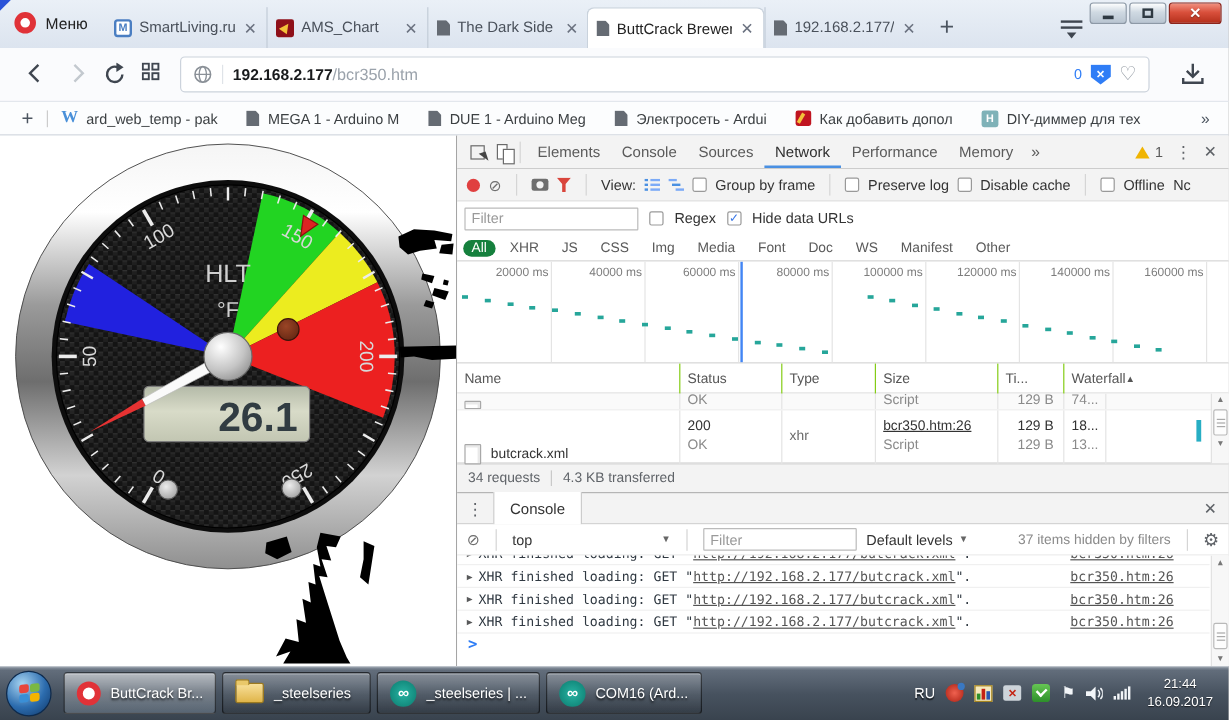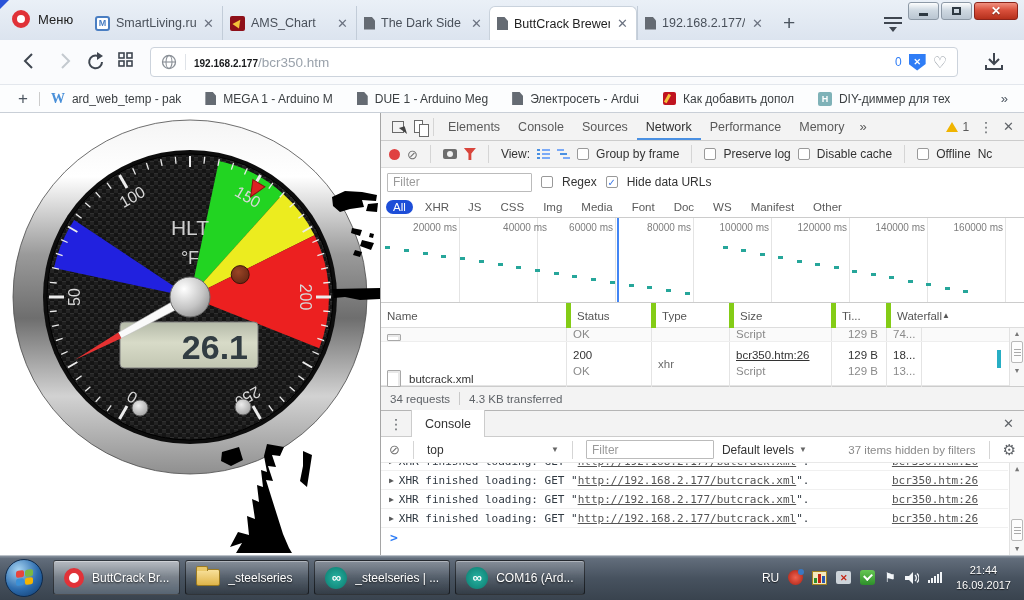--- a/index.html
+++ b/index.html
@@ -42,21 +42,21 @@
   .win-btn .glyph-max{width:9px;height:8px;border:2px solid #2e3942;}
   .win-btn.close{width:44px;background:linear-gradient(#f0907f,#d9503c 45%,#b5301c);border-color:#8c241a;}
   .glyph-x{color:#fff;font-size:12px;font-weight:bold;text-shadow:0 1px 1px rgba(0,0,0,.4);}
 
   .addressbar{position:absolute;left:0;top:40px;width:1024px;height:45px;background:#fafbfd;
     border-bottom:1px solid #e3e7ed;}
   .nav-ic{position:absolute;top:12px;}
   .url-field{position:absolute;left:150px;top:7px;width:808px;height:30px;background:#fff;
     border:1px solid #ccd3dc;border-radius:4px;display:flex;align-items:center;padding:0 10px;gap:8px;}
   .url-sep{width:1px;height:16px;background:#dfe3e8;}
-  .url-host{font-size:10px;color:#181a1c;font-weight:bold;}
+  .url-host{font-size:13px;color:#181a1c;font-weight:bold;}
   .url-path{font-size:13.5px;color:#9aa2ab;}
   .url-right{margin-left:auto;display:flex;align-items:center;gap:7px;}
   .blocked-count{color:#2f7df6;font-size:12px;}
   .shield{width:17px;height:17px;background:#2f7df6;color:#fff;font-size:9px;font-weight:bold;
     display:flex;align-items:center;justify-content:center;
     clip-path:polygon(0 0,100% 0,100% 62%,50% 100%,0 62%);}
   .heart{color:#8d959e;font-size:16px;}
 
   .bookmarksbar{position:absolute;left:0;top:85px;width:1024px;height:28px;background:#fcfdfe;
     border-bottom:1px solid #c9cfd7;display:flex;align-items:center;font-size:12px;color:#3c4043;overflow:hidden;}
@@ -108,32 +108,32 @@
   .cb{width:12px;height:12px;border:1px solid #999;border-radius:2px;background:#fff;flex:0 0 12px;
     display:flex;align-items:center;justify-content:center;font-size:10px;color:#3b78e7;}
   .cb-label{color:#333;}
   .net-filterrow{height:28px;flex:0 0 28px;display:flex;align-items:center;gap:9px;padding:0 6px;background:#fff;}
   .filter-input{width:145px;height:19px;border:1px solid #bbb;border-radius:1px;font-size:12px;padding:0 5px;
     color:#333;font-family:"Liberation Sans",sans-serif;outline:none;}
   .filter-input::placeholder{color:#9a9a9a;}
   .net-pills{height:22px;flex:0 0 22px;display:flex;align-items:center;gap:5px;padding:0 5px;
     border-bottom:1px solid #ccc;color:#5a5a5a;font-size:11.5px;background:#fff;}
   .pill{padding:1px 7px;border-radius:9px;cursor:pointer;}
-  .pill.active{background:#1d4ed8;color:#fff;}
+  .pill.active{background:#15803d;color:#fff;}
 
   .net-timeline{height:85px;flex:0 0 85px;position:relative;border-bottom:1px solid #ccc;overflow:hidden;background:#fff;}
   .tl-grid{position:absolute;top:0;bottom:0;width:1px;background:#e4e4e4;}
   .tl-label{position:absolute;top:4px;width:74px;text-align:right;font-size:10px;color:#7d7d7d;white-space:nowrap;}
   .tl-cursor{position:absolute;top:0;bottom:0;width:2px;background:#4285f4;}
   .tl-dot{position:absolute;width:5px;height:3px;background:#26a69a;}
 
   .net-table{height:83px;flex:0 0 83px;position:relative;background:#fff;}
   .nt-grid{display:grid;grid-template-columns:185px 85px 78px 102px 55px 35px 1fr;}
   .nt-head{height:25px;border-bottom:1px solid #ddd;color:#555;font-size:11.5px;align-items:center;}
-  .nt-head .cell{padding:0 6px;border-left:5px solid #84cc16;height:25px;display:flex;align-items:center;}
+  .nt-head .cell{padding:0 6px;border-left:1px solid #84cc16;height:25px;display:flex;align-items:center;}
   .nt-head .cell:first-child{border-left:none;}
   .sort-arrow{margin-left:auto;margin-right:20px;font-size:8px;color:#555;}
   .row-partial{height:13px;overflow:hidden;background:#fafafa;color:#8a8a8a;font-size:11.5px;}
   .row-partial .cell{padding:0 6px;border-left:1px solid #e4e4e4;height:13px;display:flex;align-items:flex-start;}
   .row-partial .cell:first-child{border-left:none;}
   .row-main{height:45px;border-top:1px solid #eee;border-bottom:1px solid #e4e4e4;font-size:11.5px;color:#333;}
   .row-main .cell{padding:5px 6px 0;border-left:1px solid #e4e4e4;height:45px;line-height:16px;}
   .row-main .cell:first-child{border-left:none;display:flex;align-items:flex-end;gap:8px;}
   .cell.num{text-align:right;padding-right:8px;}
   .sub{color:#8a8a8a;}
@@ -560,21 +560,21 @@
     <div class="net-timeline" id="net-timeline">
         <div class="tl-grid" style="left: 78px;"></div>
         <div class="tl-grid" style="left: 156px;"></div>
         <div class="tl-grid" style="left: 234px;"></div>
         <div class="tl-grid" style="left: 312px;"></div>
         <div class="tl-grid" style="left: 390px;"></div>
         <div class="tl-grid" style="left: 468px;"></div>
         <div class="tl-grid" style="left: 546px;"></div>
         <div class="tl-grid" style="left: 624px;"></div>
         <div class="tl-label" style="left: 2px;">20000 ms</div>
-        <div class="tl-label" style="left: 92px;">40000 ms</div>
+        <div class="tl-label" style="left: 80px;">40000 ms</div>
         <div class="tl-label" style="left: 158px;">60000 ms</div>
         <div class="tl-label" style="left: 236px;">80000 ms</div>
         <div class="tl-label" style="left: 314px;">100000 ms</div>
         <div class="tl-label" style="left: 392px;">120000 ms</div>
         <div class="tl-label" style="left: 470px;">140000 ms</div>
         <div class="tl-label" style="left: 548px;">160000 ms</div>
         <div class="tl-label" style="left: 626px;">18</div>
         <div class="tl-cursor" style="left: 236px;"></div>
         <div class="tl-dot" style="left: 4px; top: 28px;"></div>
         <div class="tl-dot" style="left: 23px; top: 31px;"></div>

